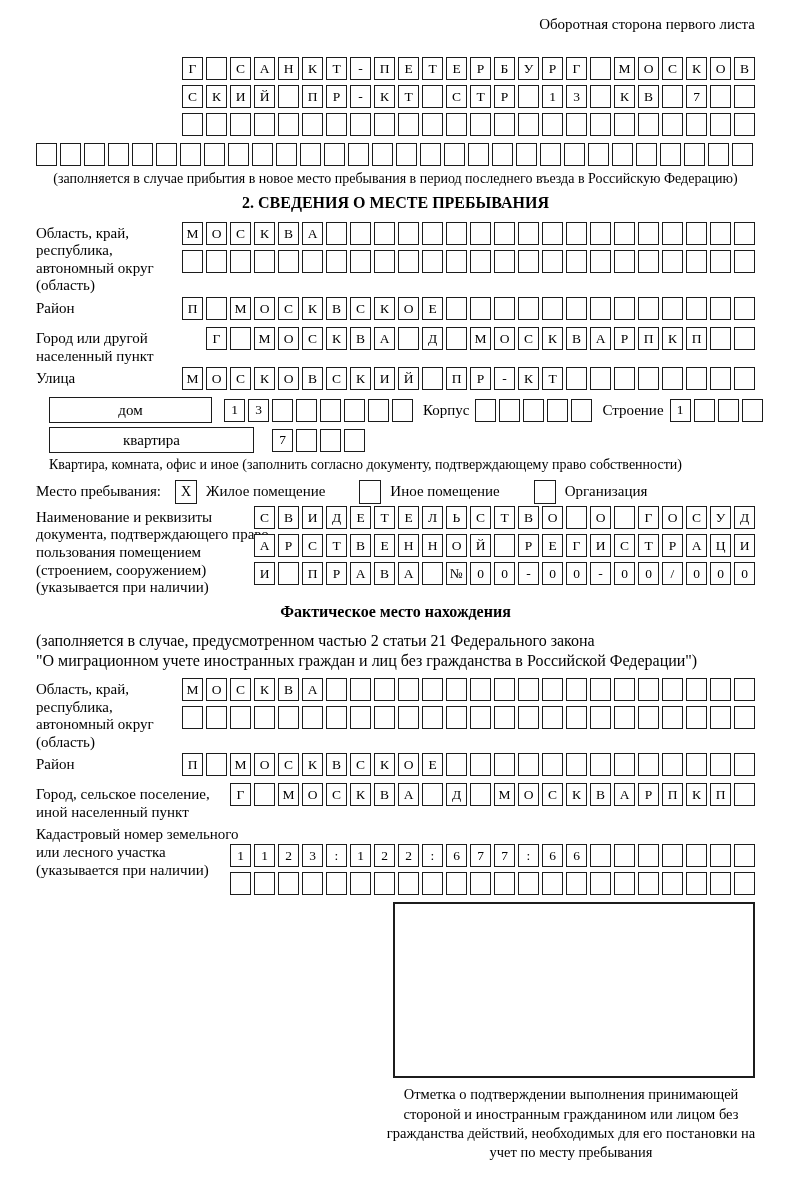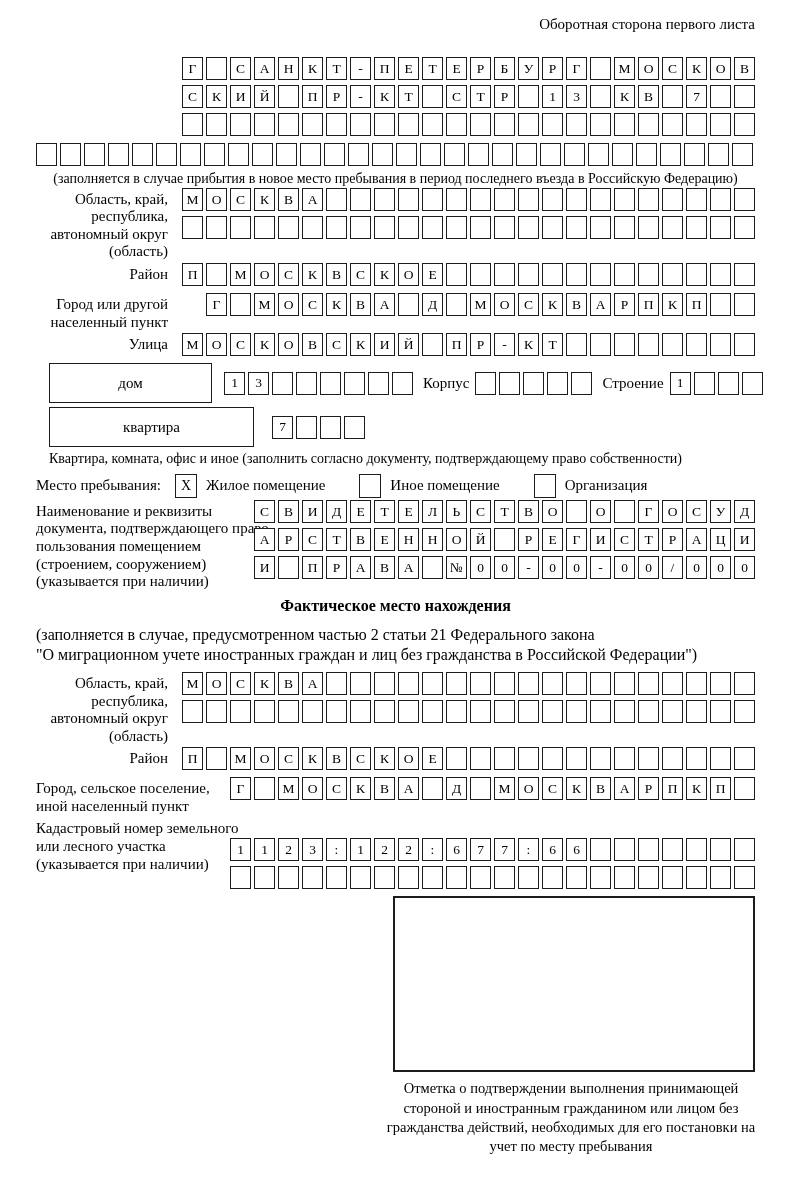--- a/index.html
+++ b/index.html
@@ -2,32 +2,32 @@
 <html><head>
 <meta charset="utf-8">
 <style>
   html,body{margin:0;padding:0;background:#fff;}
   body{width:800px;height:1180px;overflow:hidden;color:#000;
        font-family:"Liberation Serif","DejaVu Serif",serif;font-size:15px;}
   .page{box-sizing:border-box;width:800px;height:1180px;padding:16px 45px 0 36px;}
   .hdr{text-align:right;font-size:15px;margin-bottom:24px;}
   .field{display:flex;margin-bottom:2px;}
   .flabel{line-height:1.17;padding-top:3px;flex:0 0 auto;}
-  .w158{width:158px;} .w132{width:132px;text-align:right;} .w205{width:205px;} .w230{width:233px;}
+  .w158{width:158px;} .w132{width:132px;} .w205{width:205px;} .w230{width:233px;}
   .fcells{flex:1;min-width:0;}
   .cellrow{display:flex;gap:3px;justify-content:flex-end;margin-bottom:5px;flex-wrap:nowrap;}
   .cellrow.left{justify-content:flex-start;}
   .cellrow.inline{margin-bottom:0;}
   .cell{flex:0 0 auto;box-sizing:border-box;width:21px;height:23px;border:1.6px solid #1c1c1c;
         display:flex;align-items:center;justify-content:center;font-size:13.5px;line-height:1;background:#fff;}
   .caption{font-size:14px;line-height:1.2;}
   .center{text-align:center;}
   .h2{font-weight:bold;text-align:center;font-size:16px;margin:6px 0 10px 0;}
   .inline-row{display:flex;align-items:center;margin:2px 0 4px 13px;}
-  .widebox{box-sizing:border-box;border:1.6px solid #1c1c1c;height:40px;display:flex;
+  .widebox{box-sizing:border-box;border:1.6px solid #1c1c1c;height:26px;display:flex;
            align-items:center;justify-content:center;font-size:15px;flex:0 0 auto;background:#fff;}
   .dombox{width:163px;margin-right:12px;}
   .kvbox{width:205px;margin-right:18px;}
   .ilabel{margin:0 6px 0 10px;flex:0 0 auto;}
   .cap-indent{margin:0 0 6px 13px;}
   .mesto-row{display:flex;align-items:center;margin:6px 0 2px 0;}
   .cbox{box-sizing:border-box;width:22px;height:24px;border:1.6px solid #1c1c1c;display:flex;
         align-items:center;justify-content:center;font-size:14px;flex:0 0 auto;background:#fff;}
   .mlabel{margin-right:14px;}
   .opt{margin:0 34px 0 9px;}
@@ -154,20 +154,21 @@
       <span class="cell"></span>
       <span class="cell"></span>
       <span class="cell"></span>
       <span class="cell"></span>
       <span class="cell"></span>
       <span class="cell"></span>
       <span class="cell"></span>
     </div>
   <div class="caption center">(заполняется в случае прибытия в новое место пребывания в период последнего въезда в Российскую Федерацию)</div>
 
+  <div class="h2">2. СВЕДЕНИЯ О МЕСТЕ ПРЕБЫВАНИЯ</div>
 
   <div class="field">
     <div class="flabel w132">Область, край, республика, автономный округ (область)</div>
     <div class="fcells">
       <div class="cellrow">
           <span class="cell filled">М</span>
           <span class="cell filled">О</span>
           <span class="cell filled">С</span>
           <span class="cell filled">К</span>
           <span class="cell filled">В</span>

